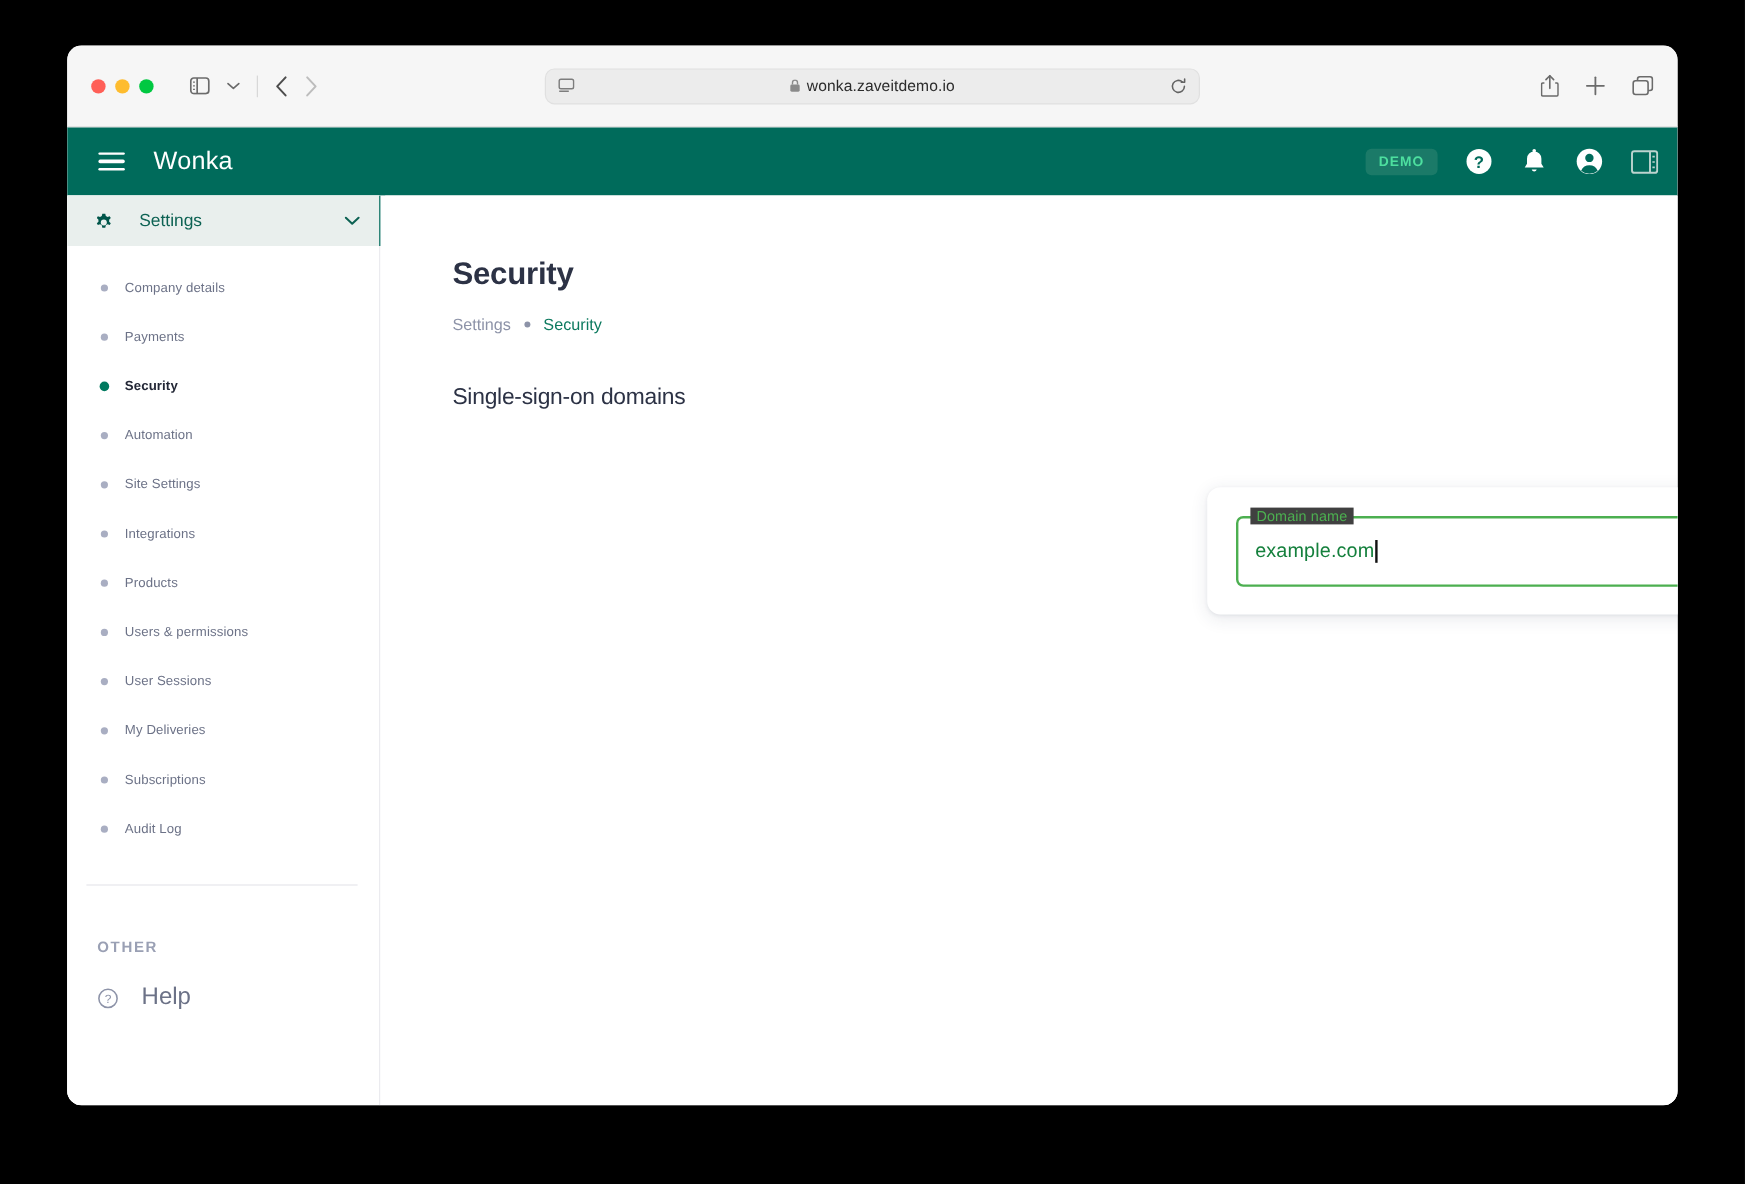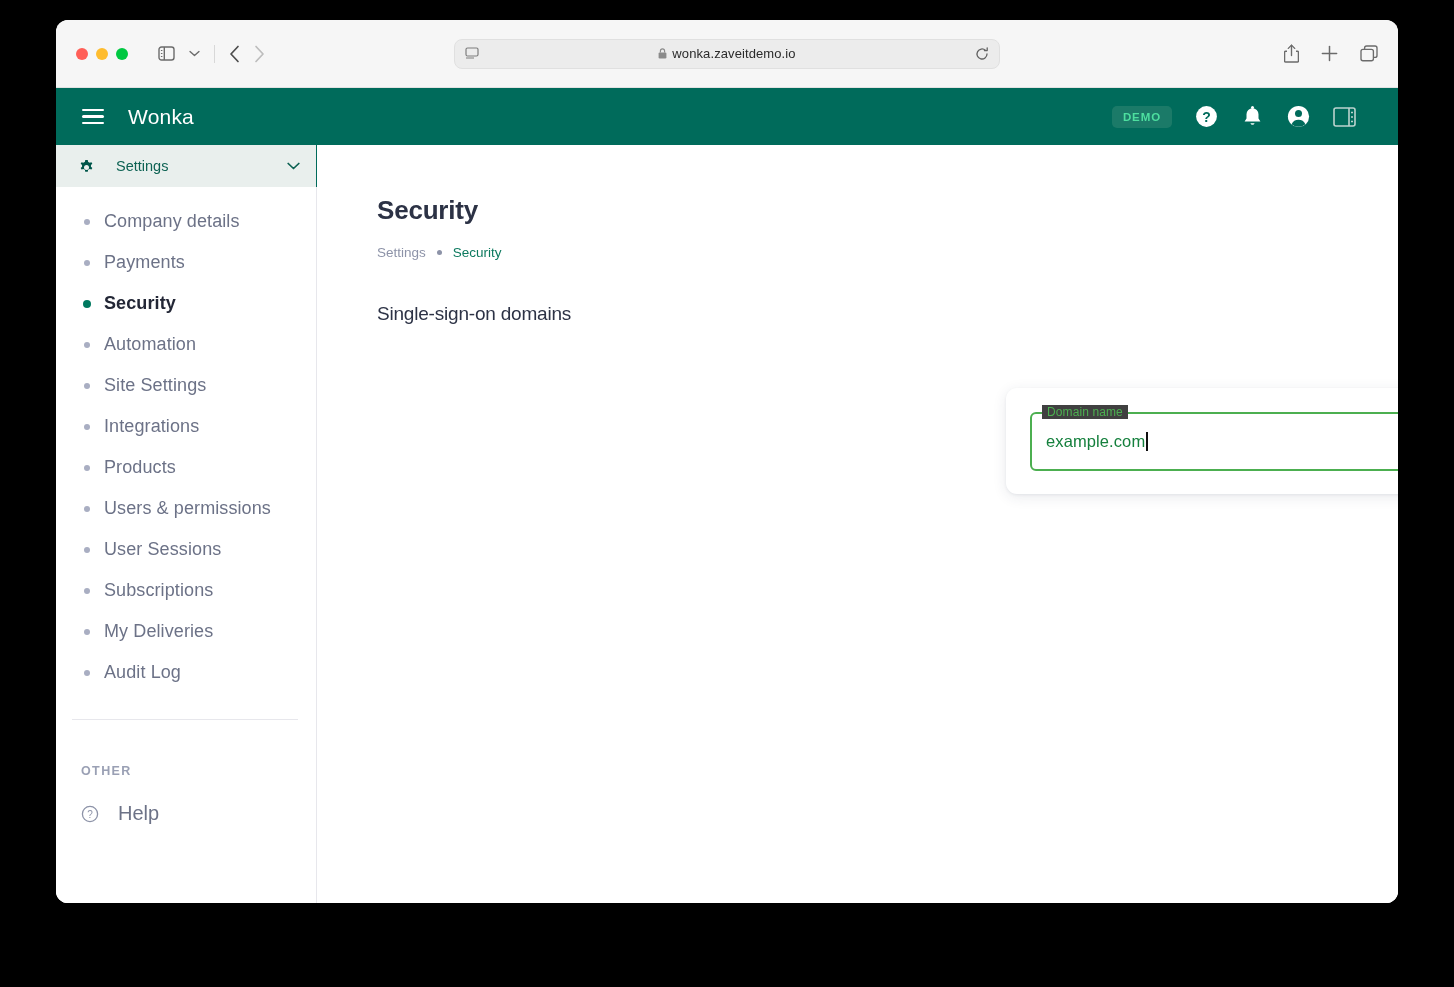--- a/index.html
+++ b/index.html
@@ -6,21 +6,21 @@
   html, body {
     width: 1454px; height: 987px;
     background: #000;
     font-family: "Liberation Sans", sans-serif;
     overflow: hidden;
   }
 
   
   .window {
     position: absolute;
-    left: 56px; top: 20px;
+    left: 56px; top: 38px;
     width: 1342px; height: 883px;
     border-radius: 12px;
     overflow: hidden;
     background: #fff;
     box-shadow: 0 12px 40px rgba(0,0,0,.45);
   }
 
   
   .chrome {
     height: 68px;
@@ -60,21 +60,21 @@
     letter-spacing: .1px;
   }
   .urlbar .reload { color: #636363; display: flex; }
   .chrome-right { margin-left: auto; display: flex; align-items: center; gap: 22px; }
 
   
   .appbar {
     height: 57px;
     background: #006b5b;
     display: flex; align-items: center;
-    padding: 0 42px 0 26px;
+    padding: 0 16px 0 26px;
     color: #fff;
   }
   .hamburger { display: flex; flex-direction: column; gap: 4px; cursor: pointer; }
   .hamburger span { display:block; width: 22px; height: 2.2px; background: #fff; border-radius: 2px; }
   .brand { margin-left: 24px; font-size: 21px; letter-spacing: .2px; }
   .appbar-right { margin-left: auto; display: flex; align-items: center; gap: 22px; }
   .demo-badge {
     background: #1b7a68;
     color: #4ddf9f;
     font-size: 11.5px; font-weight: bold;
@@ -118,21 +118,21 @@
     height: 41px;
     padding-left: 48px;
     cursor: pointer;
     position: relative;
   }
   .nav-item .dot {
     position: absolute; left: 28px;
     width: 6px; height: 6px; border-radius: 50%;
     background: #a9aec2;
   }
-  .nav-item .txt { font-size: 18px; color: #6c7287; letter-spacing: .1px; }
+  .nav-item .txt { font-size: 11px; color: #6c7287; letter-spacing: .1px; }
   .nav-item.active .dot { background: #00795f; width: 8px; height: 8px; left: 27px; }
   .nav-item.active .txt { color: #232736; font-weight: bold; }
 
   .nav-sep { height: 1px; background: #e7e7ec; margin: 26px 18px 0 16px; }
   .nav-other {
     margin-top: 44px; padding-left: 25px;
     font-size: 12.5px; font-weight: bold; letter-spacing: 1.4px;
     color: #9aa0b4;
   }
   .nav-help {
@@ -371,25 +371,25 @@
           <div class="nav-item">
             <span class="dot"></span>
             <span class="txt">Users &amp; permissions</span>
           </div>
           <div class="nav-item">
             <span class="dot"></span>
             <span class="txt">User Sessions</span>
           </div>
           <div class="nav-item">
             <span class="dot"></span>
+            <span class="txt">My Deliveries</span>
+          </div>
+          <div class="nav-item">
+            <span class="dot"></span>
             <span class="txt">Subscriptions</span>
-          </div>
-          <div class="nav-item">
-            <span class="dot"></span>
-            <span class="txt">My Deliveries</span>
           </div>
           <div class="nav-item">
             <span class="dot"></span>
             <span class="txt">Audit Log</span>
           </div>
         </div>
 
       <div class="nav-sep"></div>
       <div class="nav-other">OTHER</div>
       <div class="nav-help">

